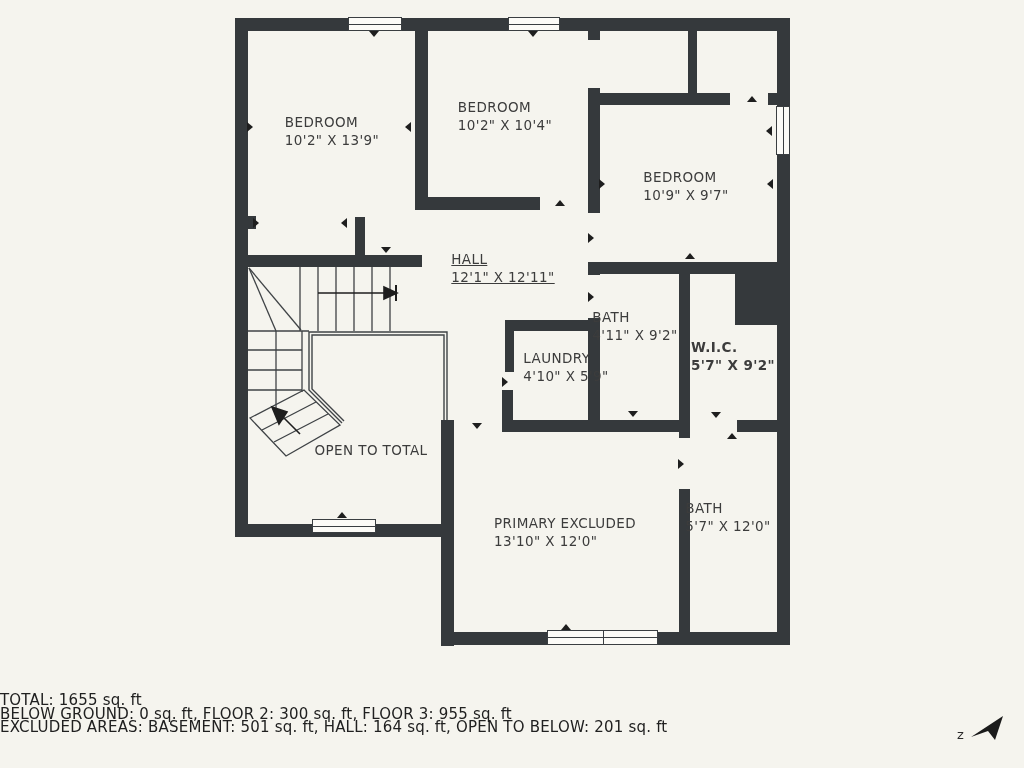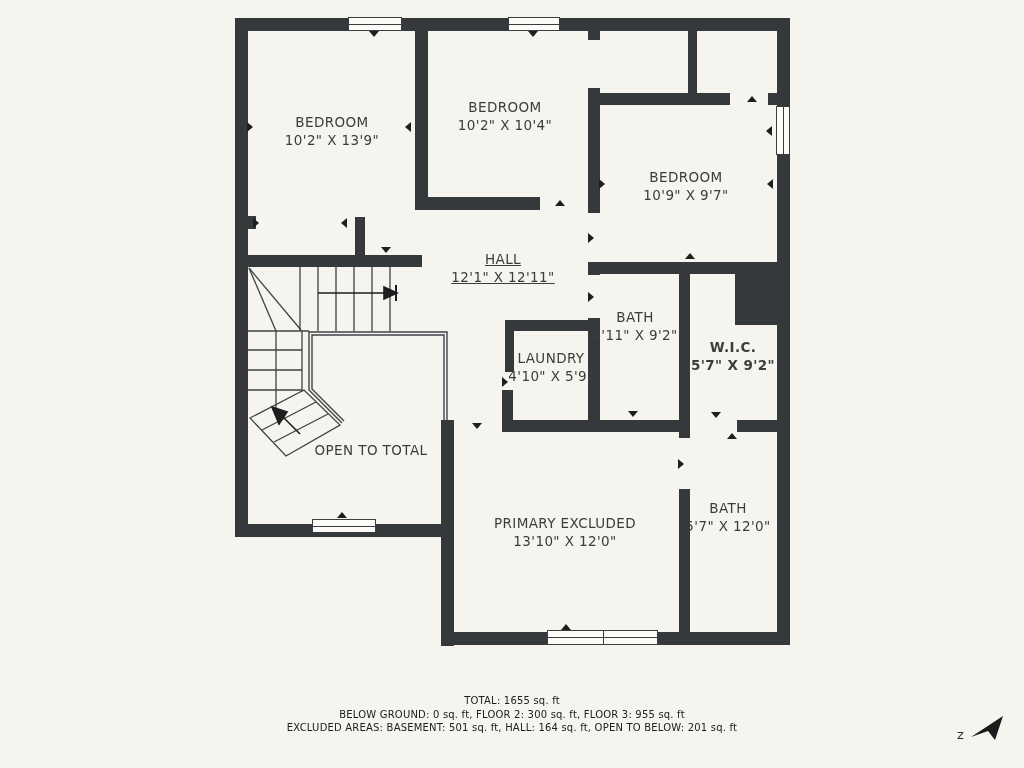--- a/index.html
+++ b/index.html
@@ -8,30 +8,30 @@
     background:var(--bg,#f5f4ee);
     font-family:"DejaVu Sans","Liberation Sans",sans-serif;
     color:var(--text,#3c3c3c);
   }
   #plan{position:absolute;inset:0;}
   .wall{position:absolute;background:var(--wall,#35393c);z-index:2;}
   .window{position:absolute;background:#fcfbf7;border:1.5px solid #3a3e41;box-sizing:border-box;z-index:3;}
   .window .mullion{position:absolute;background:#3a3e41;}
   .window.h .mullion{left:0;right:0;top:50%;height:1px;margin-top:-0.5px;}
   .window.v .mullion{top:0;bottom:0;left:50%;width:1px;margin-left:-0.5px;}
-  .room-label{position:absolute;transform:translateX(-50%);text-align:center;z-index:5;white-space:nowrap;
+  .room-label{position:absolute;transform:translateX(-50%);text-align:left;z-index:5;white-space:nowrap;
     font-size:13.5px;letter-spacing:0.4px;line-height:18px;color:var(--text,#3c3c3c);}
   .tri{position:absolute;width:0;height:0;z-index:4;}
   .tri.down{border-left:5px solid transparent;border-right:5px solid transparent;border-top:6px solid var(--ink,#1e1e1e);}
   .tri.up{border-left:5px solid transparent;border-right:5px solid transparent;border-bottom:6px solid var(--ink,#1e1e1e);}
   .tri.right{border-top:5px solid transparent;border-bottom:5px solid transparent;border-left:6px solid var(--ink,#1e1e1e);}
   .tri.left{border-top:5px solid transparent;border-bottom:5px solid transparent;border-right:6px solid var(--ink,#1e1e1e);}
   #stairs{position:absolute;left:0;top:0;z-index:1;pointer-events:none;}
-  #footer{position:absolute;left:0;right:0;top:694px;text-align:center;z-index:6;
-    font-size:10px;line-height:13.5px;color:#202020;letter-spacing:0.2px;}
+  #footer{position:absolute;left:0;right:0;top:694px;z-index:6;
+    font-size:15px;line-height:13.5px;color:#202020;letter-spacing:0.2px;}
   #compass{position:absolute;left:935px;top:698px;z-index:6;}
 </style>
 </head>
 <body style="--bg: #f5f4ee; --wall: #35393c; --ink: #1e1e1e; --text: #3c3c3c;">
 
 <div id="plan">
     <div class="wall" style="left: 235px; top: 18px; width: 555px; height: 13px;"></div>
     <div class="wall" style="left: 235px; top: 18px; width: 13px; height: 519px;"></div>
     <div class="wall" style="left: 235px; top: 524px; width: 219px; height: 13px;"></div>
     <div class="wall" style="left: 441px; top: 420px; width: 13px; height: 226px;"></div>
@@ -89,21 +89,21 @@
       <div>10'9" X 9'7"</div>
     </div>
     <div class="room-label" style="left: 503px; top: 250px; text-decoration: underline;">
       <div>HALL</div>
       <div>12'1" X 12'11"</div>
     </div>
     <div class="room-label" style="left: 635px; top: 308px;">
       <div>BATH</div>
       <div>4'11" X 9'2"</div>
     </div>
-    <div class="room-label" style="left: 551px; top: 349px;">
+    <div class="room-label" style="left: 566px; top: 349px;">
       <div>LAUNDRY</div>
       <div>4'10" X 5'9"</div>
     </div>
     <div class="room-label" style="left: 733px; top: 338px; font-weight: bold;">
       <div>W.I.C.</div>
       <div>5'7" X 9'2"</div>
     </div>
     <div class="room-label" style="left: 565px; top: 514px;">
       <div>PRIMARY EXCLUDED</div>
       <div>13'10" X 12'0"</div>

